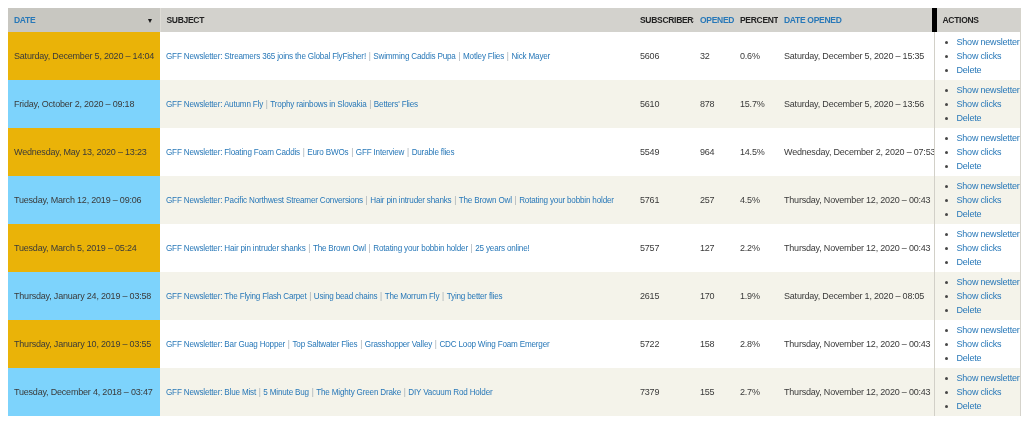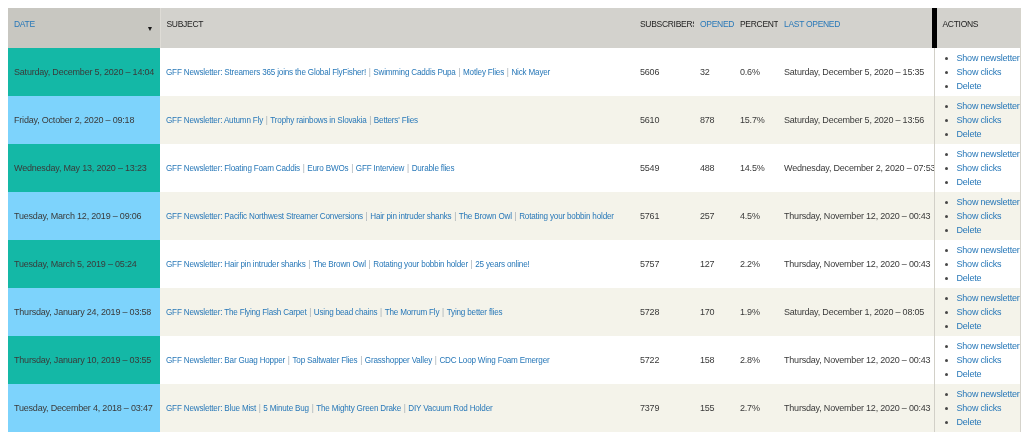--- a/index.html
+++ b/index.html
@@ -13,27 +13,27 @@
   .page { position: relative; width: 1024px; height: 433px; overflow: hidden; }
   .table-wrap { position: absolute; left: 8px; top: 8px; width: 1012px; }
   table.newsletters {
     border-collapse: collapse;
     table-layout: fixed;
     width: 1012px;
     border-right: 1px solid #d5d3cb;
   }
   th {
     background: #d3d2cd;
-    height: 32px;
+    height: 24px;
     text-align: left;
-    font-weight: normal;
+    font-weight: bold;
     font-size: 8.5px;
     letter-spacing: -0.3px;
     color: #222222;
-    padding: 0 0 8px 6px;
+    padding: 0 0 0 6px;
     white-space: nowrap;
     overflow: hidden;
   }
   th.date {
     background: #c8c7c1;
     position: relative;
     border-right: 1px solid #dedcd6;
   }
   th.actions { border-left: 5px solid #000000; }
   a { color: #2878b8; text-decoration: none; }
@@ -48,21 +48,21 @@
   }
   td {
     height: 48px;
     padding: 0 0 0 6px;
     vertical-align: middle;
     white-space: nowrap;
     overflow: hidden;
   }
   tr.odd  td { background: #ffffff; }
   tr.even td { background: #f4f3ea; }
-  tr.odd  td.date { background: #14b8a6; }
+  tr.odd  td.date { background: #eab308; }
   tr.even td.date { background: #7dd3fc; }
   td.actions { border-left: 1px solid #d2d0c8; }
   .subject-inner {
     display: inline-block;
     white-space: nowrap;
     transform: scaleX(0.9);
     transform-origin: 0 50%;
   }
   .sep { color: #a4adb3; margin: 0 3px; }
   td.actions ul {
@@ -95,21 +95,21 @@
             <a href="#">DATE</a>
             <span class="sort-arrow">▼</span>
           </th>
           <th>SUBJECT</th>
           <th>SUBSCRIBERS</th>
           <th>
             <a href="#">OPENED</a>
           </th>
           <th>PERCENT</th>
           <th>
-            <a href="#">LAST OPENED</a>
+            <a href="#">DATE OPENED</a>
           </th>
           <th class="actions">ACTIONS</th>
         </tr>
       </thead>
       <tbody>
 
         <tr class="odd">
           <td class="date">Saturday, December 5, 2020 – 14:04</td>
           <td>
             <a href="#" class="subject-inner"><span>GFF Newsletter: Streamers 365 joins the Global FlyFisher!</span><span class="sep">|</span><span>Swimming Caddis Pupa</span><span class="sep">|</span><span>Motley Flies</span><span class="sep">|</span><span>Nick Mayer</span></a>
@@ -144,21 +144,21 @@
             </ul>
           </td>
         </tr>
 
         <tr class="odd">
           <td class="date">Wednesday, May 13, 2020 – 13:23</td>
           <td>
             <a href="#" class="subject-inner"><span>GFF Newsletter: Floating Foam Caddis</span><span class="sep">|</span><span>Euro BWOs</span><span class="sep">|</span><span>GFF Interview</span><span class="sep">|</span><span>Durable flies</span></a>
           </td>
           <td>5549</td>
-          <td>488</td>
+          <td>964</td>
           <td>14.5%</td>
           <td>Wednesday, December 2, 2020 – 07:53</td>
           <td class="actions">
             <ul>
               <li><a href="#">Show newsletter</a></li>
               <li><a href="#">Show clicks</a></li>
               <li><a href="#">Delete</a></li>
             </ul>
           </td>
         </tr>
@@ -197,21 +197,21 @@
               <li><a href="#">Delete</a></li>
             </ul>
           </td>
         </tr>
 
         <tr class="even">
           <td class="date">Thursday, January 24, 2019 – 03:58</td>
           <td>
             <a href="#" class="subject-inner"><span>GFF Newsletter: The Flying Flash Carpet</span><span class="sep">|</span><span>Using bead chains</span><span class="sep">|</span><span>The Morrum Fly</span><span class="sep">|</span><span>Tying better flies</span></a>
           </td>
-          <td>5728</td>
+          <td>2615</td>
           <td>170</td>
           <td>1.9%</td>
           <td>Saturday, December 1, 2020 – 08:05</td>
           <td class="actions">
             <ul>
               <li><a href="#">Show newsletter</a></li>
               <li><a href="#">Show clicks</a></li>
               <li><a href="#">Delete</a></li>
             </ul>
           </td>

